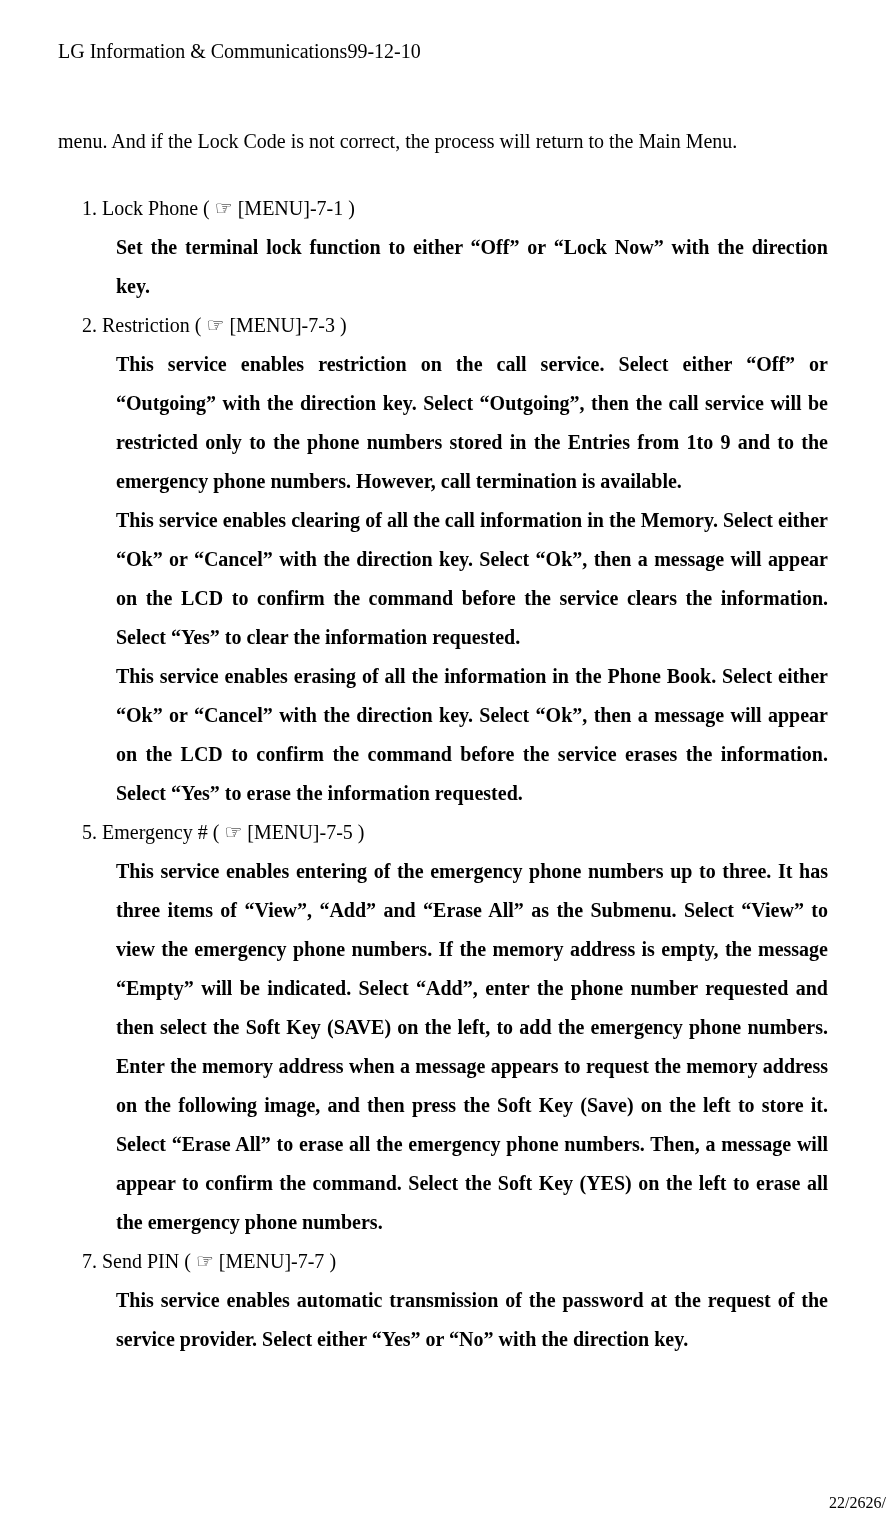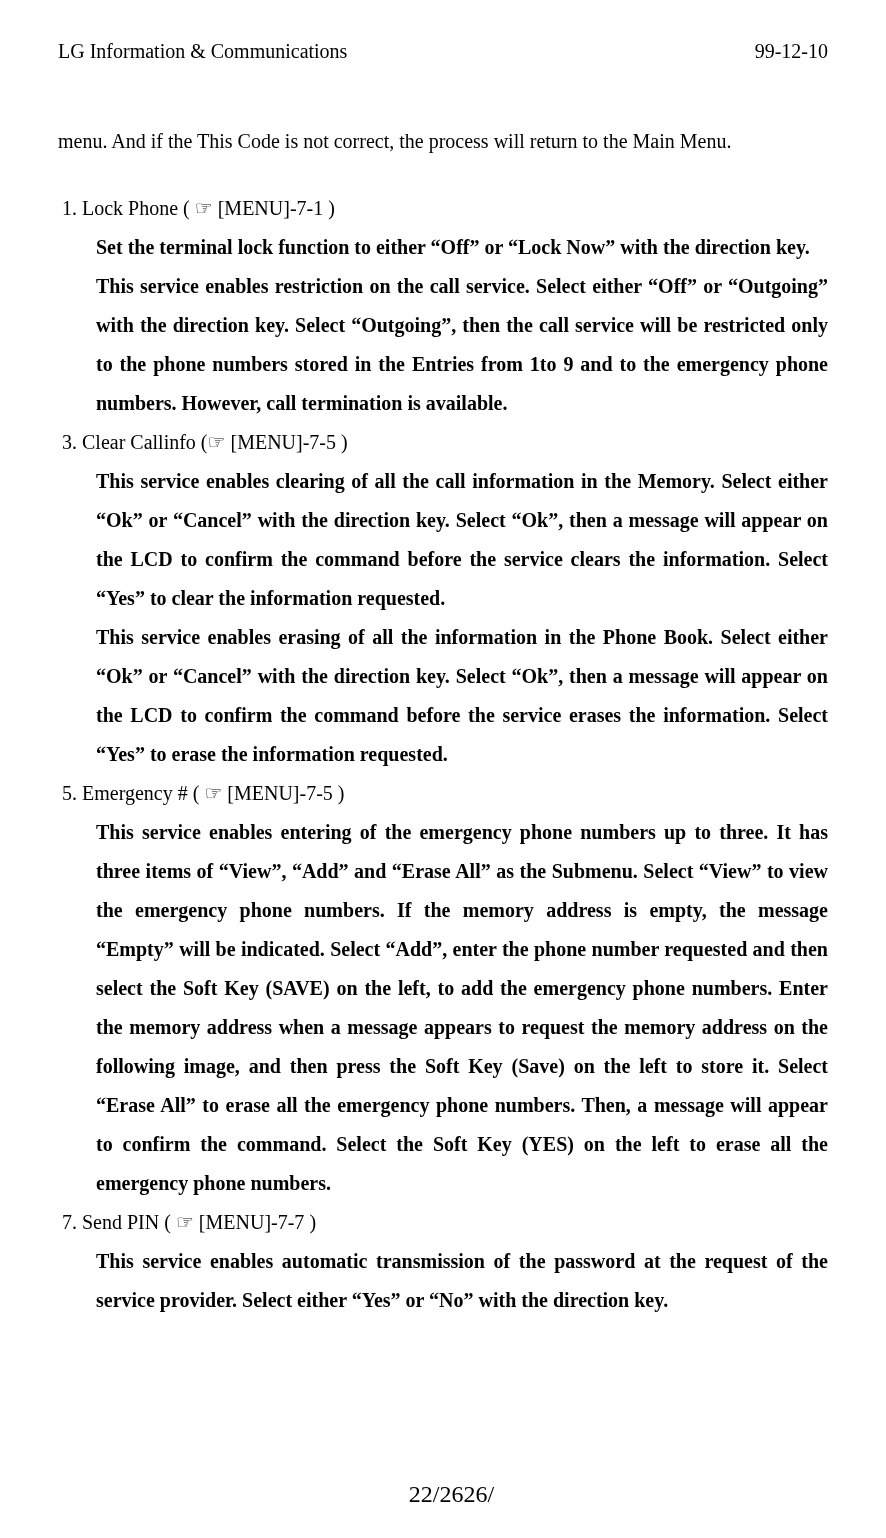--- a/index.html
+++ b/index.html
@@ -9,74 +9,73 @@
       color: #000;
       width: 886px;
       height: 1538px;
       padding: 38px 58px 30px 58px;
       position: relative;
       font-size: 20px;
       line-height: 1.95;
     }
     .header-row {
       display: flex;
-      justify-content: space-between;
       font-size: 20px;
       margin-bottom: 58px;
       line-height: 1.3;
     }
     .intro { margin-bottom: 28px; text-align: justify; }
     .items { padding-left: 4px; }
-    .item { margin-bottom: 0; }
+    .item { margin-bottom: 0; margin-left: 20px; }
     .item-head { }
     .ptr { font-family: "Times New Roman", serif; }
     .item-body {
       padding-left: 34px;
       text-align: justify;
       font-weight: bold;
     }
     .footer {
       position: absolute;
       bottom: 20px;
       left: 17px; right: 0;
-      text-align: center;
-      font-size: 24px;
+      text-align: right;
+      font-size: 16px;
     }
   </style>
 </head>
 <body>
 
 <div class="header-row">
   <span>LG Information &amp; Communications</span>
   <span>99-12-10</span>
 </div>
 
-<p class="intro">menu. And if the This Code is not correct, the process will return to the Main Menu.</p>
+<p class="intro">menu. And if the Lock Code is not correct, the process will return to the Main Menu.</p>
 
 <div class="items">
 
   <div class="item">
     <div class="item-head">
       <span>1.</span>
       <span>Lock Phone</span>
       ( <span class="ptr">☞</span> <span>[MENU]-7-1</span> )
     </div>
     <div class="item-body">Set the terminal lock function to either “Off” or “Lock Now” with the direction key.</div>
   </div>
 
   <div class="item">
+    <div class="item-head">
+      <span>2.</span>
+      <span>Restriction</span>
+      ( <span class="ptr">☞</span> <span>[MENU]-7-3</span> )
+    </div>
     <div class="item-body">This service enables restriction on the call service. Select either “Off” or “Outgoing” with the direction key. Select “Outgoing”, then the call service will be restricted only to the phone numbers stored in the Entries from 1to 9 and to the emergency phone numbers. However, call termination is available.</div>
   </div>
 
   <div class="item">
-    <div class="item-head">
-      <span>3.</span>
-      <span>Clear Callinfo</span>
-      (<span class="ptr">☞</span> <span>[MENU]-7-5</span> )
-    </div>
     <div class="item-body">This service enables clearing of all the call information in the Memory. Select either “Ok” or “Cancel” with the direction key. Select “Ok”, then a message will appear on the LCD to confirm the command before the service clears the information. Select “Yes” to clear the information requested.</div>
   </div>
 
   <div class="item">
     <div class="item-body">This service enables erasing of all the information in the Phone Book. Select either “Ok” or “Cancel” with the direction key. Select “Ok”, then a message will appear on the LCD to confirm the command before the service erases the information. Select “Yes” to erase the information requested.</div>
   </div>
 
   <div class="item">
     <div class="item-head">
       <span>5.</span>

